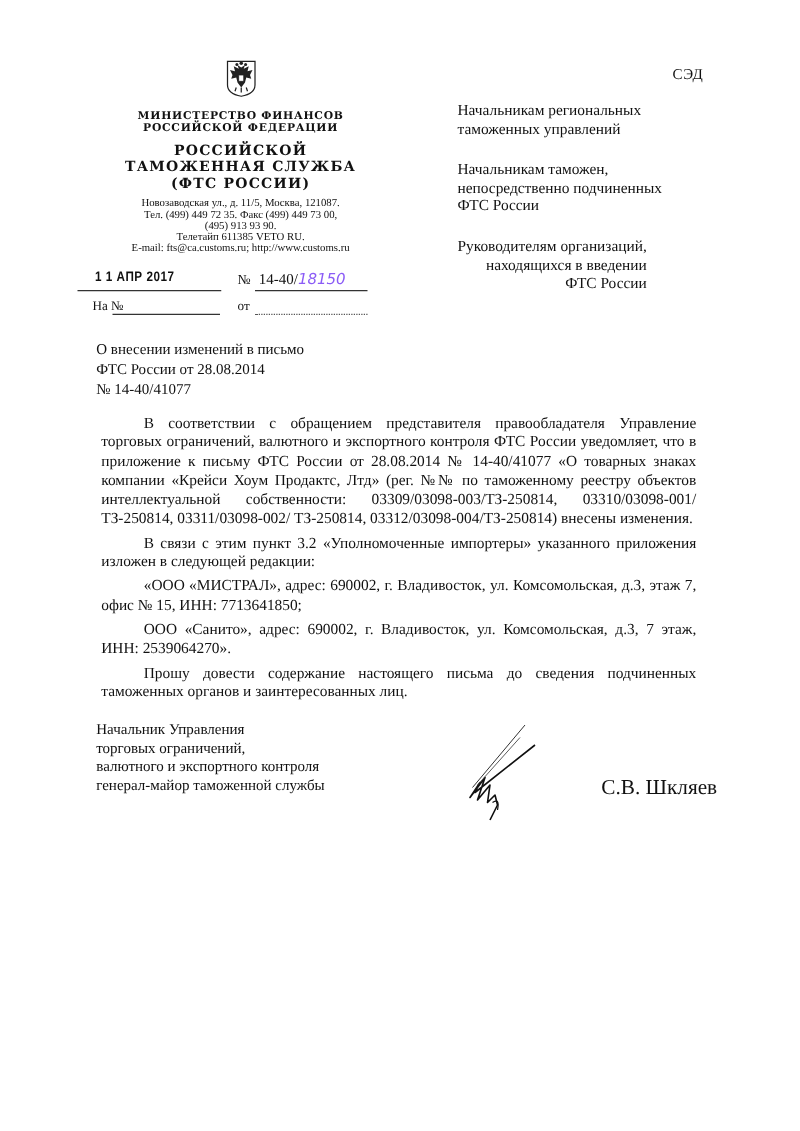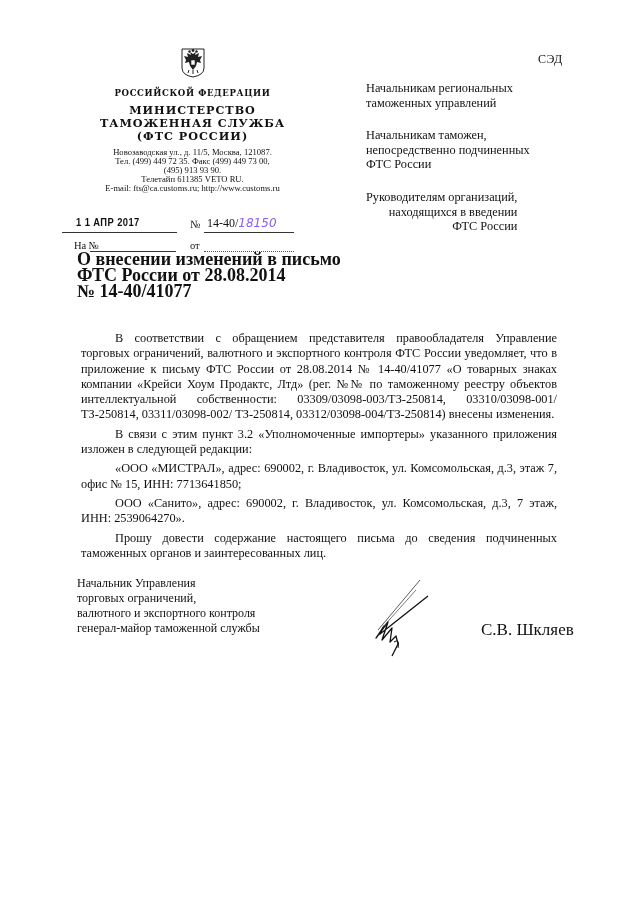--- a/index.html
+++ b/index.html
@@ -149,24 +149,23 @@
       line-height: 14.5px;
     }
     .addr1 { top: 81px; }
     .addr2 { top: 128px; }
     .addr3 { top: 190px; text-align: right; }
     .addressee span { display: block; white-space: nowrap; }
     
     .subject {
       position: absolute;
       left: 77px;
-      top: 251px;
-      font-size: 18px;
+      top: 271px;
+      font-size: 12px;
       line-height: 16px;
-      font-weight: bold;
     }
     .subject span { display: block; white-space: nowrap; }
     
     .body-text {
       position: absolute;
       left: 77px;
       top: 327px;
       width: 484px;
       font-size: 12.3px;
       line-height: 15.3px;
@@ -210,24 +209,25 @@
     <svg class="emblem" viewBox="0 0 26 30">
       <path d="M2 1 H24 V20 Q24 27 13 29 Q2 27 2 20 Z" fill="none" stroke="#222" stroke-width="1"></path>
       <path d="M13 6 L10 4 L11 7 L7 5 L8 9 L4 8 L6 12 L5 15 L9 14 L10 18 L13 22 L16 18 L17 14 L21 15 L20 12 L22 8 L18 9 L19 5 L15 7 L16 4 Z" fill="#222"></path>
       <circle cx="9.5" cy="3.5" r="1.2" fill="#222"></circle>
       <circle cx="16.5" cy="3.5" r="1.2" fill="#222"></circle>
       <circle cx="13" cy="2.5" r="1.4" fill="#222"></circle>
       <rect x="11" y="12" width="4" height="5" fill="#fff" stroke="#222" stroke-width="0.6"></rect>
       <path d="M9 22 L8 25 M17 22 L18 25 M13 22 L13 26" stroke="#222" stroke-width="1"></path>
     </svg>
     <div class="ministry">
+      <div>МИНИСТЕРСТВО ФИНАНСОВ</div>
       <div>РОССИЙСКОЙ ФЕДЕРАЦИИ</div>
     </div>
     <div class="service">
-      <div>МИНИСТЕРСТВО</div>
+      <div>РОССИЙСКОЙ</div>
       <div>ТАМОЖЕННАЯ СЛУЖБА</div>
       <div>(ФТС РОССИИ)</div>
     </div>
     <div class="address">
       <div>Новозаводская ул., д. 11/5, Москва, 121087.</div>
       <div>Тел. (499) 449 72 35. Факс (499) 449 73 00,</div>
       <div>(495) 913 93 90.</div>
       <div>Телетайп 611385 VETO RU.</div>
       <div>E-mail: fts@ca.customs.ru; http://www.customs.ru</div>
     </div>

